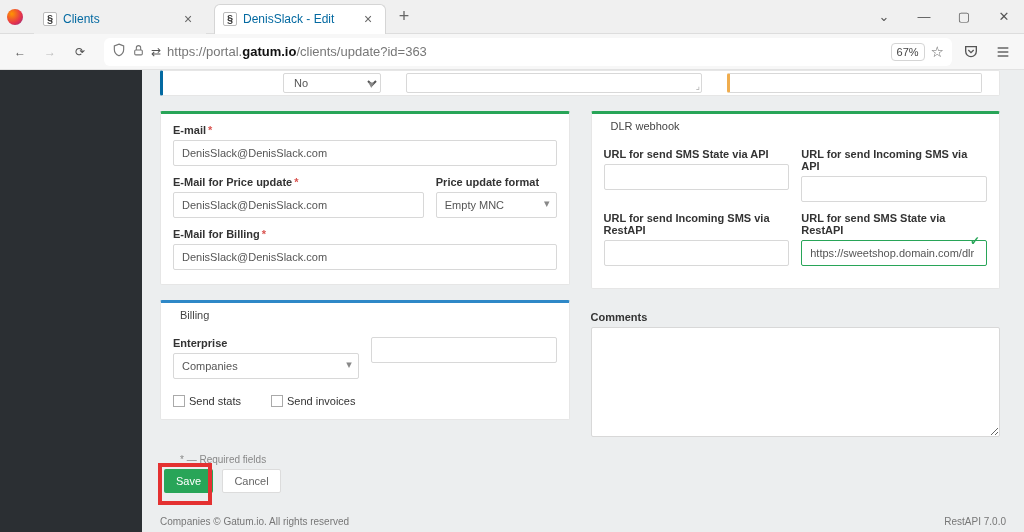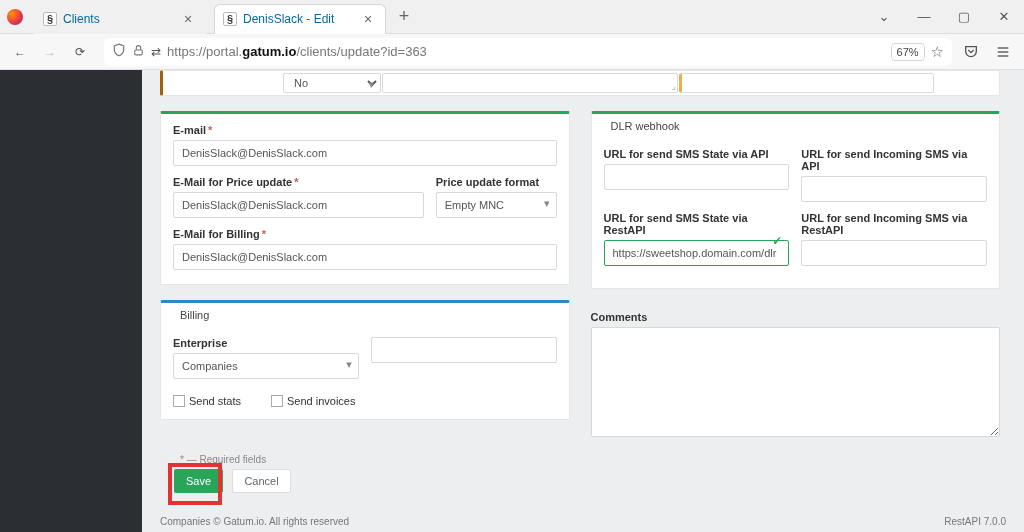--- a/index.html
+++ b/index.html
@@ -25,21 +25,21 @@
     .urltxt b{color:#111;font-weight:600}
     .zoom{font-size:11px;border:1px solid #d5d5d5;border-radius:4px;padding:2px 5px;color:#444}
     .ricon{width:26px;height:24px;display:flex;align-items:center;justify-content:center;color:#555}
     
     .viewport{display:flex;height:462px;background:#eceeef}
     .dark{width:142px;background:#2b2f33}
     .content{flex:1;overflow:hidden;position:relative}
     .inner{padding:0 24px 0 18px}
     
     .card{background:#fff;border:1px solid #e6e6e6;border-radius:2px;position:relative}
-    .topstub{border-left:3px solid #a16207;height:26px;display:flex;padding:2px 8px 6px 120px;gap:1px}
+    .topstub{border-left:3px solid #0369a1;height:26px;display:flex;padding:2px 8px 6px 120px;gap:25px}
     .sel{height:20px;border:1px solid #d8d8d8;border-radius:2px;font-size:11px;color:#555;padding:0 6px;background:#fff}
     .ta{height:20px;width:296px;border:1px solid #d8d8d8;border-radius:2px;resize:none;background:#fff;position:relative}
     .ta .grip{position:absolute;right:1px;bottom:1px;color:#aaa;font-size:9px}
     .bigside{width:255px;height:20px;border:1px solid #d8d8d8;border-left:3px solid #f0ad4e;border-radius:2px;background:#fff}
     
     .row{display:flex;gap:21px;margin-top:15px}
     .leftcol{flex:1}
     .rightcol{flex:1}
     .panel{background:#fff;border:1px solid #e6e6e6;border-radius:2px;padding:10px 12px 12px}
     .panel .hdr{font-size:11px;color:#444;margin:-10px -12px 10px;padding:6px 19px;border-bottom:0}
@@ -53,21 +53,21 @@
     .selwrap:after{content:"▾";position:absolute;right:7px;top:5px;color:#888;font-size:11px;pointer-events:none}
     .inp.green{border-color:#28a558}
     .checkmark{position:absolute;right:7px;top:5px;color:#28a558;font-weight:bold}
     .frm-row{display:flex;gap:12px}
     .frm-col{flex:1}
     .frm-g{margin-bottom:10px;position:relative}
     .chkrow{display:flex;gap:30px;font-size:11px;color:#333;align-items:center;margin-top:6px}
     .chk{width:12px;height:12px;border:1px solid #aaa;display:inline-block;vertical-align:-2px;margin-right:4px}
     
     .reqnote{font-size:10px;color:#888;margin:14px 0 2px 20px}
-    .actions{margin:4px 0 12px 12px;position:relative;height:40px}
+    .actions{margin:4px 0 12px 2px;position:relative;height:40px}
     .redbox{position:absolute;left:-4px;top:-6px;width:54px;height:42px;border:4px solid #e43131;pointer-events:none}
     .btn{display:inline-block;padding:5px 11px;font-size:11px;border-radius:2px;border:1px solid transparent;cursor:pointer}
     .btn-save{background:#28a558;color:#fff;margin-left:2px}
     .btn-cancel{background:#fff;color:#666;border:1px solid #dcdcdc;margin-left:6px}
     .textarea{width:100%;height:110px;border:1px solid #d8d8d8;border-radius:2px;resize:both;background:#fff}
     .foot{position:absolute;bottom:0;left:0;right:0;height:22px;display:flex;align-items:center;justify-content:space-between;padding:0 18px;font-size:10px;color:#777}
   </style>
 </head>
 <body>
 
@@ -208,28 +208,28 @@
               <div class="frm-col frm-g">
                 <div class="lbl">URL for send SMS State via API</div>
                 <input class="inp" style="">
               </div>
               <div class="frm-col frm-g">
                 <div class="lbl">URL for send Incoming SMS via API</div>
                 <input class="inp" style="">
               </div>
             </div>
             <div class="frm-row">
+              <div class="frm-col frm-g">
+                <div class="lbl">URL for send Incoming SMS via RestAPI</div>
+                <input class="inp" style="">
+              </div>
               <div class="frm-col frm-g" style="position:relative">
                 <div class="lbl">URL for send SMS State via RestAPI</div>
                 <input class="inp green" value="https://sweetshop.domain.com/dlr" style="">
                 <span class="checkmark" style="top:22px">✓</span>
-              </div>
-              <div class="frm-col frm-g">
-                <div class="lbl">URL for send Incoming SMS via RestAPI</div>
-                <input class="inp" style="">
               </div>
             </div>
           </div>
 
           <div style="margin-top:22px">
             <div class="lbl" style="font-weight:700">Comments</div>
             <textarea class="textarea" style=""></textarea>
           </div>
         </div>
       </div>

